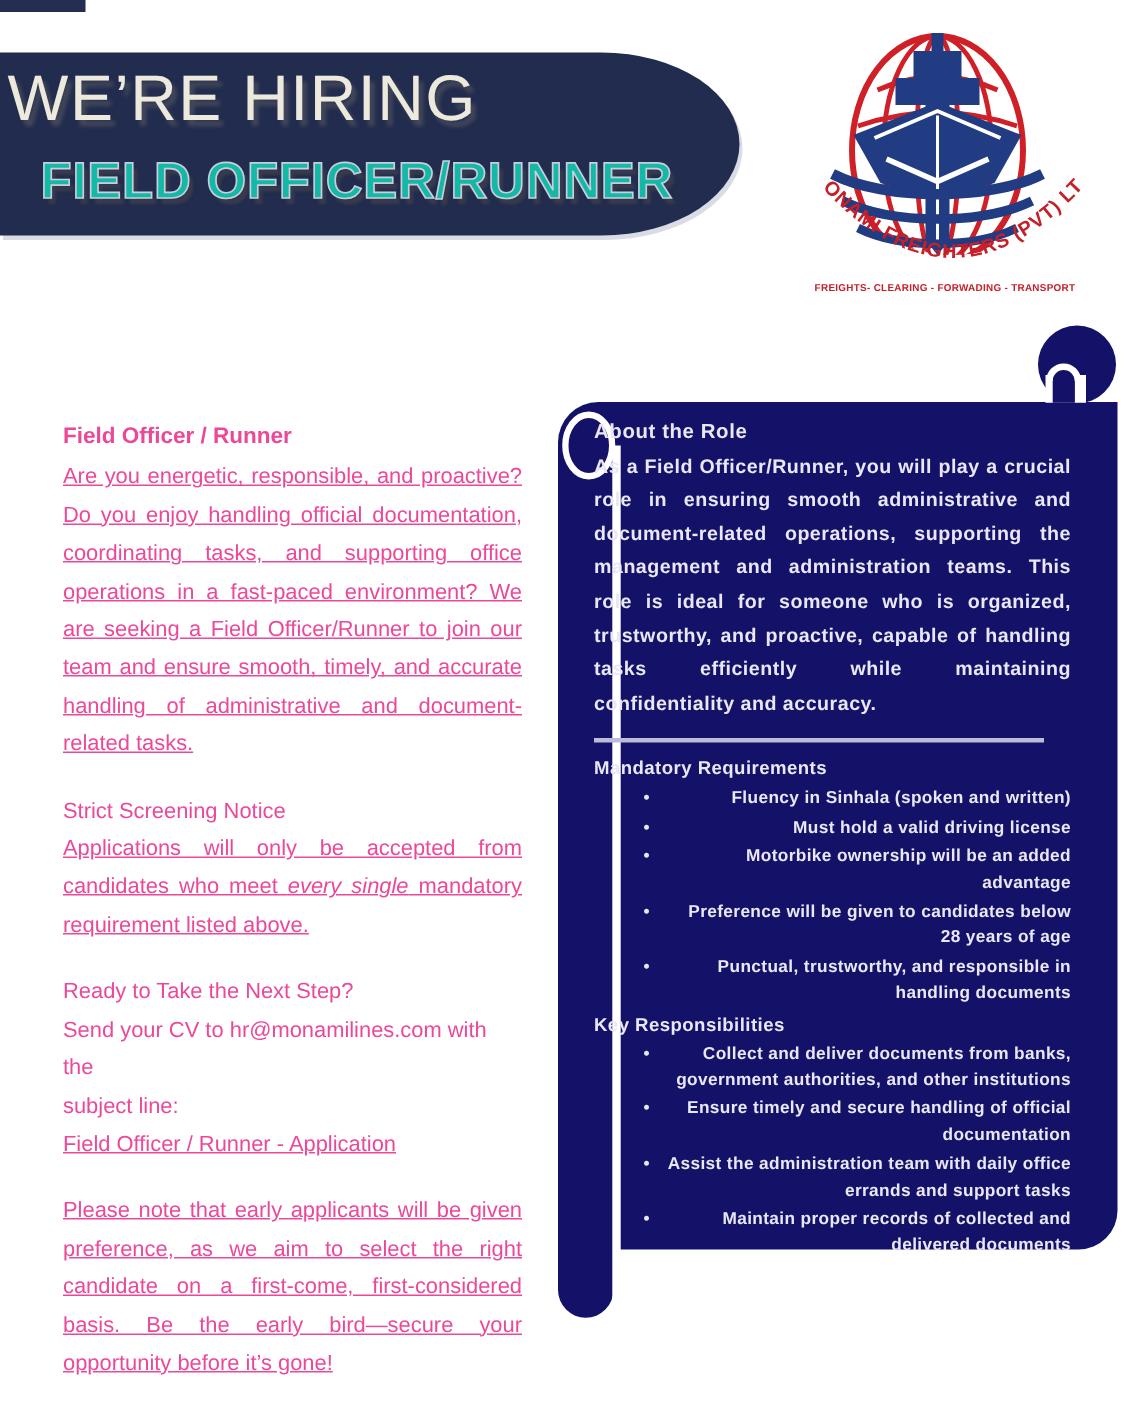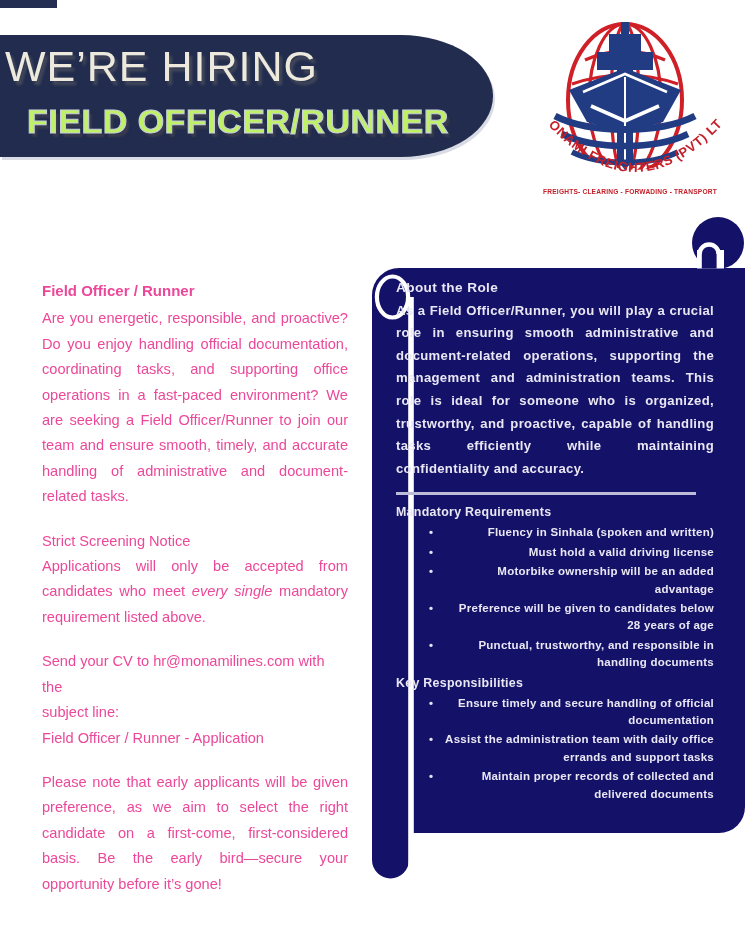--- a/index.html
+++ b/index.html
@@ -10,34 +10,34 @@
   .top-strip{position:absolute;left:0;top:0;width:57px;height:8px;background:#232e52;}
 
   
   .banner{position:absolute;left:0;top:35px;width:493px;height:122px;background:#212c4e;
           border-radius:0 92px 92px 0 / 0 61px 61px 0;
           box-shadow:2px 3px 0 rgba(170,178,195,.45);}
   .banner-title{position:absolute;left:5px;top:10px;font-size:43px;font-weight:400;
           letter-spacing:1px;line-height:1;color:#edeadd;
           text-shadow:3px 4px 3px rgba(73,76,92,.95);white-space:nowrap;}
   .banner-subtitle{position:absolute;left:27px;top:69px;font-size:34px;font-weight:800;
-          letter-spacing:.5px;line-height:1;color:#bef264;
+          letter-spacing:.5px;line-height:1;color:#14b8a6;
           -webkit-text-stroke:1.1px #c8cedb;
           text-shadow:3px 4px 2px rgba(62,62,78,.8);white-space:nowrap;}
 
   
   .logo{position:absolute;left:535px;top:22px;width:200px;height:195px;}
   .logo-arc-text{font-size:13.2px;font-weight:700;letter-spacing:.6px;fill:#c5202a;}
   .logo-tagline{font-size:6.6px;font-weight:700;letter-spacing:.2px;fill:#c5202a;}
 
   
   .left-col{position:absolute;left:42px;top:278px;width:306px;font-size:14.6px;
             line-height:25.4px;color:#ec4899;}
   .lc-heading{font-weight:700;font-size:15px;margin:0 0 3px;}
-  .left-col p{margin:0 0 19px;}
+  .left-col p{margin:0 0 19px;text-decoration:underline;}
   .just{text-align:justify;}
 
   
   .scroll-svg{position:absolute;left:355px;top:210px;width:395px;height:680px;}
   .panel-content{position:absolute;left:396px;top:277px;width:318px;color:#e9e7f3;}
   .about-h{font-size:13.6px;font-weight:700;letter-spacing:.4px;line-height:22.6px;}
   .about-p{font-size:13.1px;font-weight:600;letter-spacing:.33px;line-height:22.6px;
            text-align:justify;margin:0;}
   .sep{width:300px;height:3px;background:#bcbcd8;margin:12px 0 8px;}
   .sec-h{font-size:12.4px;font-weight:700;letter-spacing:.3px;line-height:18px;}
@@ -87,20 +87,21 @@
     <text class="logo-tagline" x="95" y="172" text-anchor="middle">FREIGHTS- CLEARING - FORWADING - TRANSPORT</text>
   </svg>
 
   <div class="left-col">
     <div class="lc-heading">Field Officer / Runner</div>
     <p class="just">Are you energetic, responsible, and proactive? Do you enjoy handling official documentation, coordinating tasks, and supporting office operations in a fast-paced environment? We are seeking a Field Officer/Runner to join our team and ensure smooth, timely, and accurate handling of administrative and document-related tasks.</p>
 
     <div>Strict Screening Notice</div>
     <p class="just"><span>Applications will only be accepted from candidates who meet </span><i>every single</i><span> mandatory requirement listed above.</span></p>
 
+    <div>Ready to Take the Next Step?</div>
     <div><span>Send your CV to </span><span>hr@monamilines.com</span><span> with the</span></div>
     <div>subject line:</div>
     <p>Field Officer / Runner - Application</p>
 
     <p class="just">Please note that early applicants will be given preference, as we aim to select the right candidate on a first-come, first-considered basis. Be the early bird—secure your opportunity before it’s gone!</p>
   </div>
 
   <svg class="scroll-svg" viewBox="355 210 395 680">
 
     <path d="M 372 295 A 27 27 0 0 1 399 268 L 745 268 L 745 807 A 26 26 0 0 1 719 833 L 372 833 Z" fill="#141169"></path>
@@ -128,19 +129,20 @@
     <ul>
       <li>Fluency in Sinhala (spoken and written)</li>
       <li>Must hold a valid driving license</li>
       <li>Motorbike ownership will be an added advantage</li>
       <li>Preference will be given to candidates below 28 years of age</li>
       <li>Punctual, trustworthy, and responsible in handling documents</li>
     </ul>
 
     <div class="sec-h">Key Responsibilities</div>
     <ul>
+      <li>Collect and deliver documents from banks, government authorities, and other institutions</li>
       <li>Ensure timely and secure handling of official documentation</li>
       <li>Assist the administration team with daily office errands and support tasks</li>
       <li>Maintain proper records of collected and delivered documents</li>
     </ul>
   </div>
 
 </div>
 
 </body></html>

